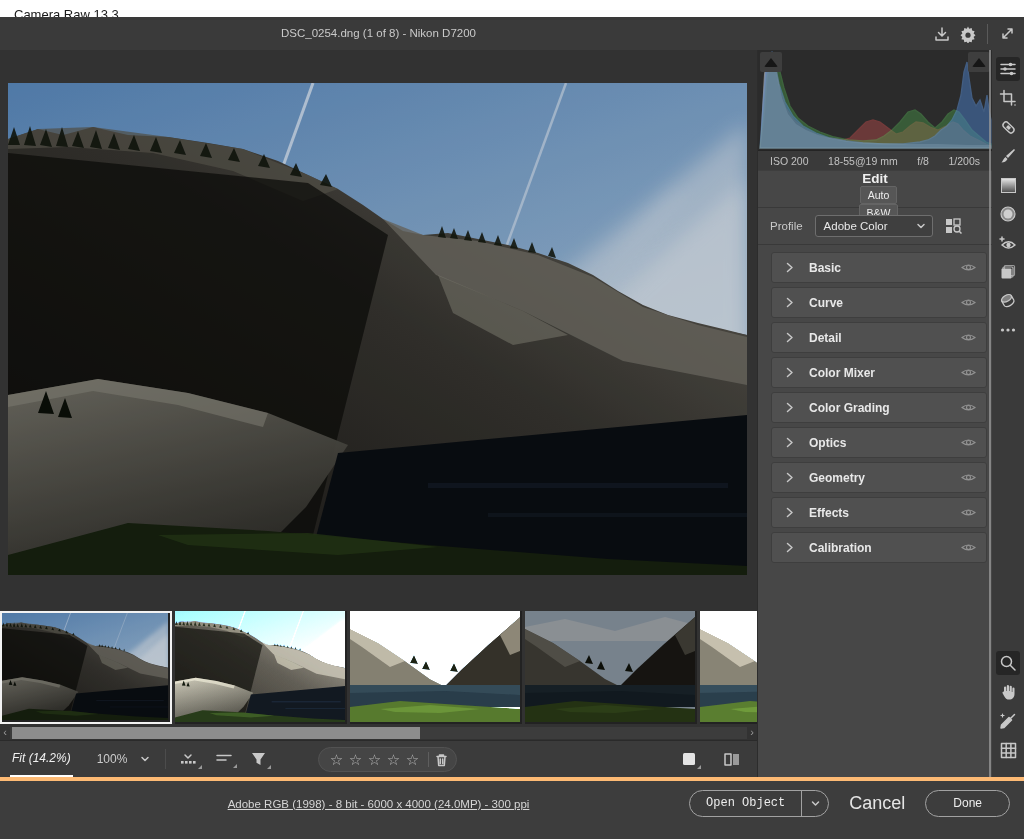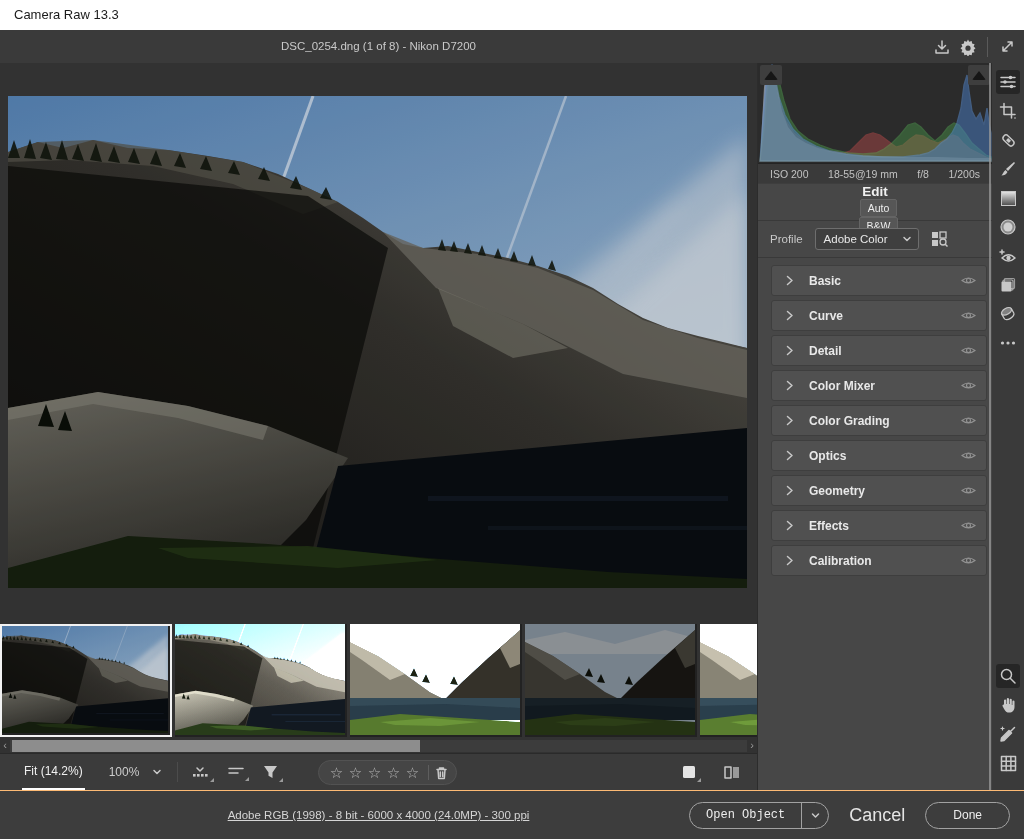--- a/index.html
+++ b/index.html
@@ -1,20 +1,20 @@
 <!DOCTYPE html>
 <html><head>
 <meta charset="utf-8">
 <style>
   * { margin:0; padding:0; box-sizing:border-box; }
   html,body { width:1024px; height:839px; overflow:hidden; background:#3d3d3d;
               font-family:"Liberation Sans", sans-serif; }
 
   
-  .titlebar { height:30px; background:#ffffff; color:#1a1a1a; font-size:13px;
+  .titlebar { height:17px; background:#ffffff; color:#1a1a1a; font-size:13px;
               line-height:30px; padding-left:14px; }
 
   
   .headerbar { height:33px; background:#3a3a3a; position:relative; }
   .header-title { position:absolute; left:0; width:757px; text-align:center;
                   color:#c9c9c9; font-size:11.5px; line-height:33px; }
   .header-icons { position:absolute; right:4px; top:0; height:100%; display:flex;
                   align-items:center; }
   .hicon { width:26px; height:24px; display:flex; align-items:center; justify-content:center; cursor:pointer; }
   .hdiv { width:1px; height:20px; background:#5a5a5a; margin:0 6px; }
@@ -38,22 +38,22 @@
   .thumb.partial { width:57px; margin-right:0; }
 
   .fstrip-scroll { height:15px; display:flex; align-items:center; }
   .fs-arrow { width:10px; color:#9a9a9a; font-size:11px; line-height:15px; text-align:center; cursor:pointer; }
   .fs-track { flex:1; height:12px; background:#3c3c3c; position:relative; }
   .fs-thumb { position:absolute; left:2px; top:0; height:12px; width:408px; background:#8d8d8d; cursor:pointer; }
 
   
   .zoom-toolbar { height:37px; background:#3b3b3b; border-top:1px solid #2a2a2a;
                   display:flex; align-items:center; position:relative; color:#cfcfcf; }
-  .fit-label { margin-left:22px; height:100%; line-height:35px; font-size:12px; color:#f0f0f0;
-               position:relative; padding:0 2px; cursor:pointer; }
+  .fit-label { margin-left:10px; height:100%; line-height:35px; font-size:12px; color:#f0f0f0;
+               position:relative; padding:0 2px; cursor:pointer;font-style:italic; }
   .fit-label::after { content:""; position:absolute; left:0; right:0; bottom:0; height:2px; background:#ffffff; }
   .zoom-val { margin-left:24px; font-size:12px; color:#cccccc; cursor:pointer; }
   .zchev { margin-left:12px; cursor:pointer; display:flex; }
   .vdiv { width:1px; height:20px; background:#4c4c4c; margin:0 14px; }
   .zt-icons { display:flex; align-items:center; gap:18px; }
   .flyout { position:relative; cursor:pointer; display:flex; }
   .flyout::after { content:""; position:absolute; right:-4px; bottom:-2px; border-left:4px solid transparent;
                    border-bottom:4px solid #9a9a9a; }
   .stars-pill { position:absolute; left:318px; top:6px; height:25px; background:#454545;
                 border:1px solid #525252; border-radius:13px; display:flex; align-items:center; padding:0 8px; }
@@ -71,21 +71,21 @@
               border-bottom:9px solid #161616; border-radius:2px; }
   .exif-row { height:21px; background:#3a3a3a; border-top:1px solid #242424; border-bottom:1px solid #3e3e3e;
               display:flex; align-items:center; justify-content:space-between; padding:4px 12px;
               font-size:10.5px; color:#c2c2c2; }
   .edit-row { height:36px; display:flex; align-items:center; padding:0 12px;flex-direction:column; }
   .edit-title { font-size:13.5px; font-weight:bold; color:#f0f0f0; flex:1; }
   .mini-btn { background:#565656; border:1px solid #646464; border-radius:2px; color:#ececec;
               font-size:10.5px; padding:2px 7px; margin-left:7px; cursor:pointer; }
   .profile-row { height:36px; display:flex; align-items:center; padding:0 12px; }
   .profile-label { font-size:11.5px; color:#c9c9c9; margin-right:12px; }
-  .profile-select { width:104px; height:22px; background:#3f3f3f; border:1px solid #6e6e6e; border-radius:3px;
+  .profile-select { width:118px; height:22px; background:#3f3f3f; border:1px solid #6e6e6e; border-radius:3px;
                     display:flex; align-items:center; cursor:pointer;gap:12px; }
   .profile-value { flex:1; font-size:11.5px; color:#e8e8e8; padding-left:8px; white-space:nowrap; }
   .profile-chev { margin-right:6px; display:flex; }
   .browse-ic { margin-left:12px; cursor:pointer; display:flex; }
   .hdivline { height:1px; background:#393939; }
   .panels { padding:7px 5px 0 5px;margin-left:8px; }
   .acc-panel { height:31px; background:#505050; border:1px solid #3e3e3e; border-radius:3px;
                margin-bottom:4px; display:flex; align-items:center; cursor:pointer; }
   .acc-chev { margin-left:12px; display:flex; }
   .acc-label { margin-left:14px; font-size:12px; font-weight:bold; color:#e8e8e8; flex:1; }
@@ -95,21 +95,21 @@
   
   .tools-col { width:32px; background:#3a3a3a; position:relative; display:flex; flex-direction:column;
                align-items:center; padding-top:7px; }
   .tool { width:24px; height:24px; margin-bottom:5px; display:flex; align-items:center;
           justify-content:center; cursor:pointer; border-radius:3px; }
   .tool.active { background:#262626; }
   .tools-bottom { position:absolute; bottom:10px; left:0; width:32px; display:flex;
                   flex-direction:column; align-items:center; }
 
   
-  .bottombar { height:49px; background:#3d3d3d; border-top:1px solid #fdba74; position:relative; }
+  .bottombar { height:49px; background:#3d3d3d; border-top:4px solid #fdba74; position:relative; }
   .status-link { position:absolute; left:0; width:757px; top:0; height:100%; display:flex;
                  align-items:center; justify-content:center; }
   .status-link span { color:#d5d5d5; font-size:11.5px; text-decoration:underline; cursor:pointer; }
   .action-btns { position:absolute; right:14px; top:0; height:100%; display:flex; align-items:center; gap:20px; }
   .open-btn { display:flex; height:27px; border:1px solid #a2a2a2; border-radius:14px; overflow:hidden; }
   .open-label { padding:0 16px; line-height:25px; font-size:12px; color:#ededed; cursor:pointer;font-family:Liberation Mono, monospace; }
   .open-chev { width:27px; border-left:1px solid #a2a2a2; display:flex; align-items:center;
                justify-content:center; cursor:pointer; }
   .cancel-btn { font-size:18px; color:#e5e5e5; cursor:pointer; }
   .done-btn { height:27px; border:1px solid #a2a2a2; border-radius:14px; padding:0 27px;

